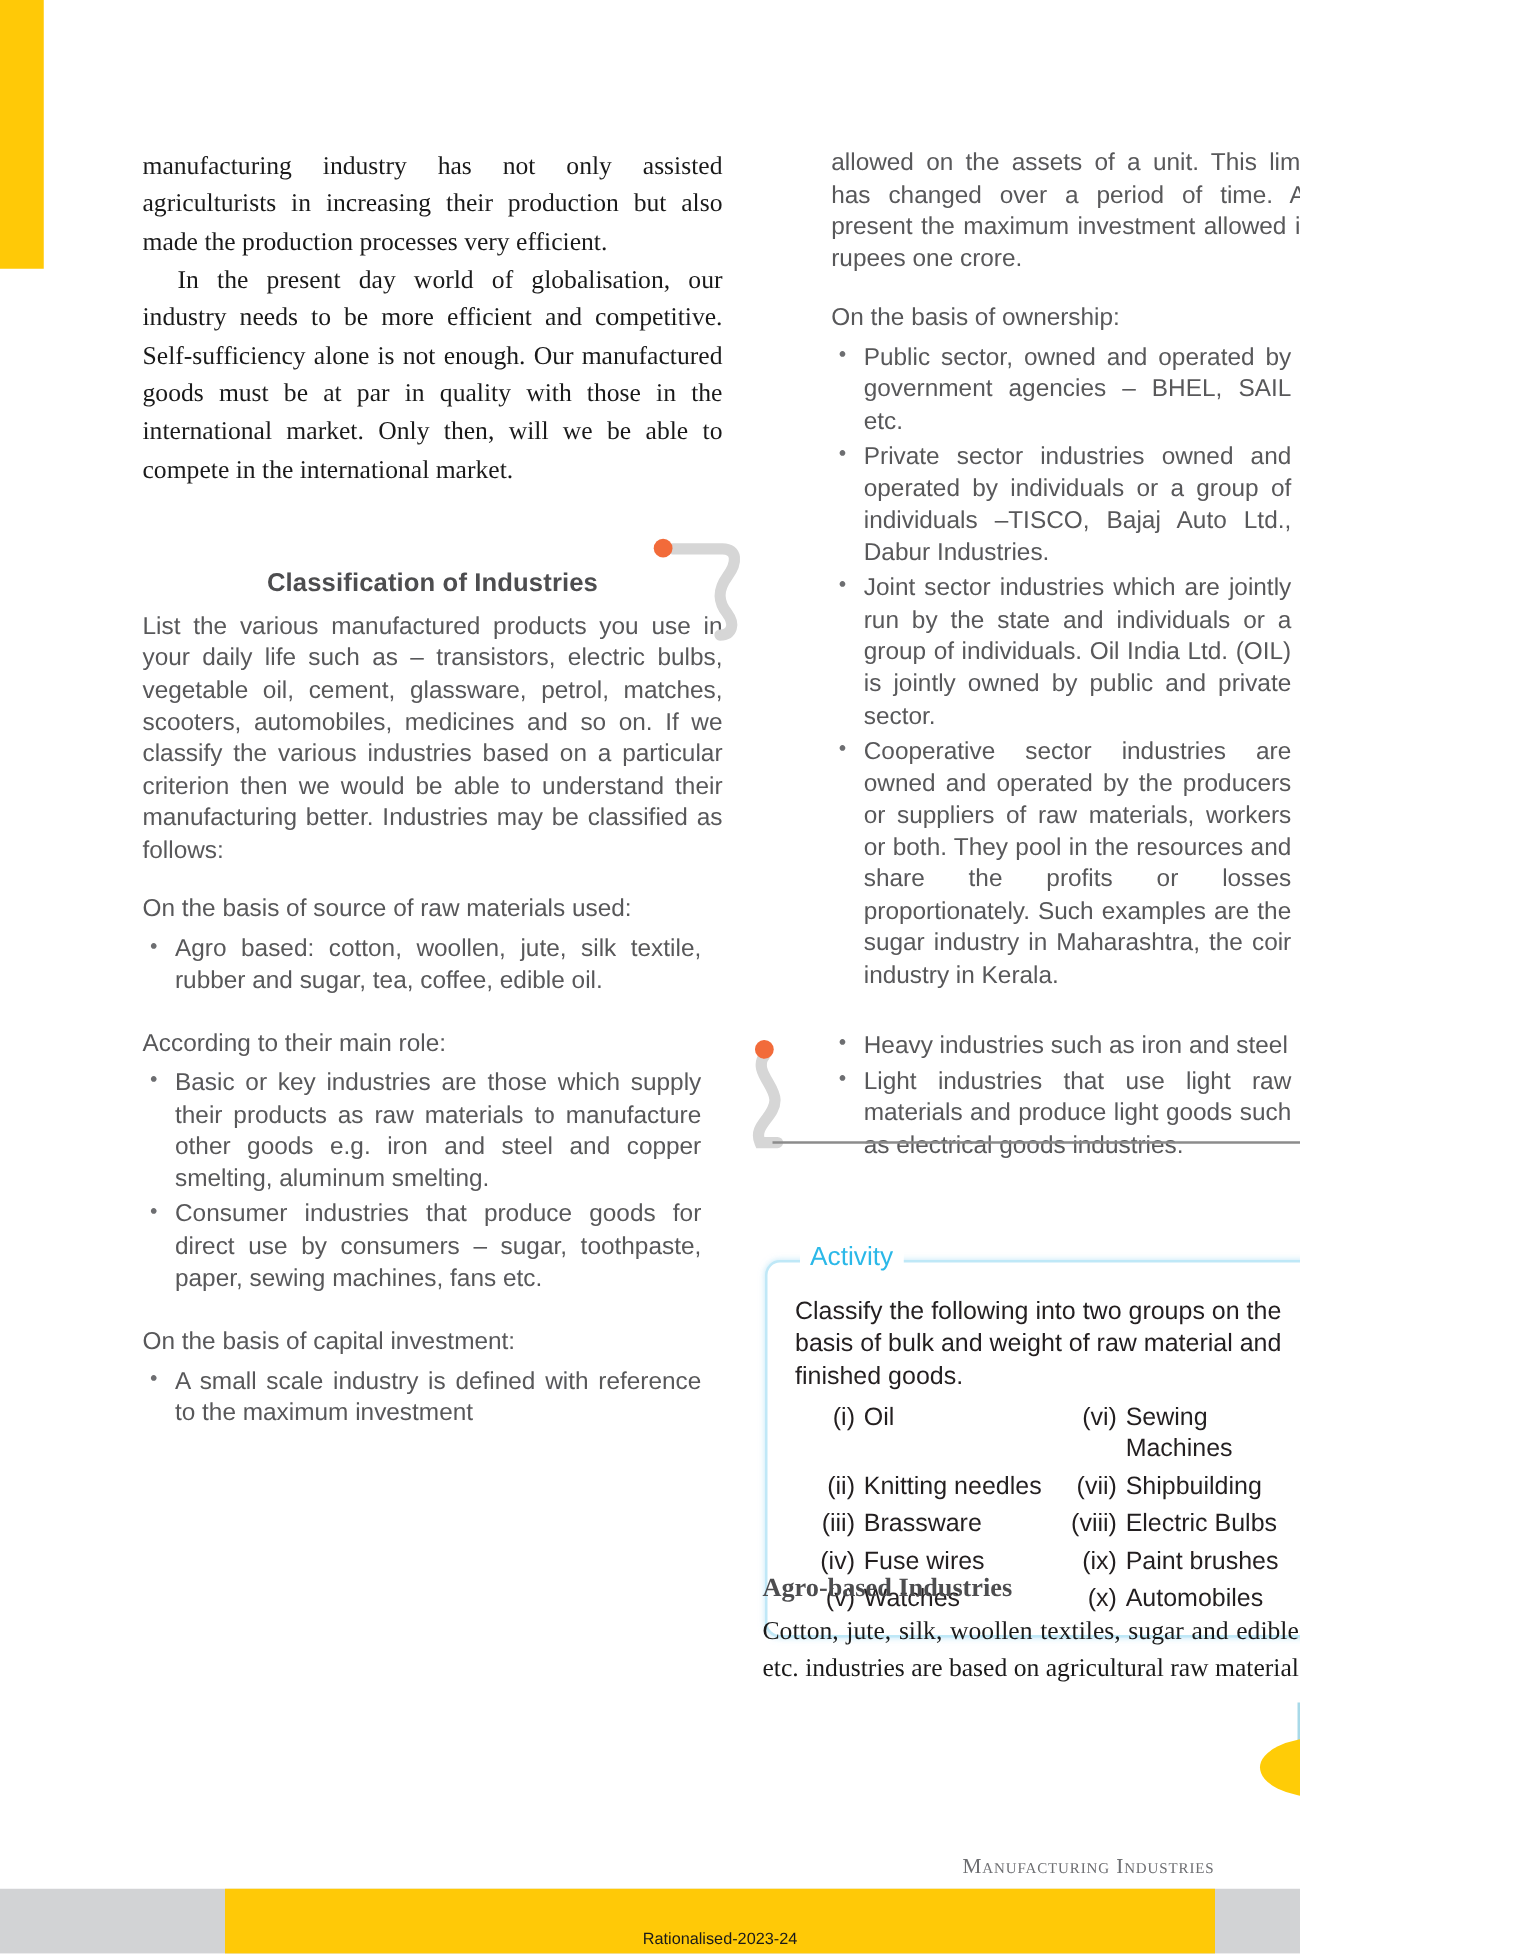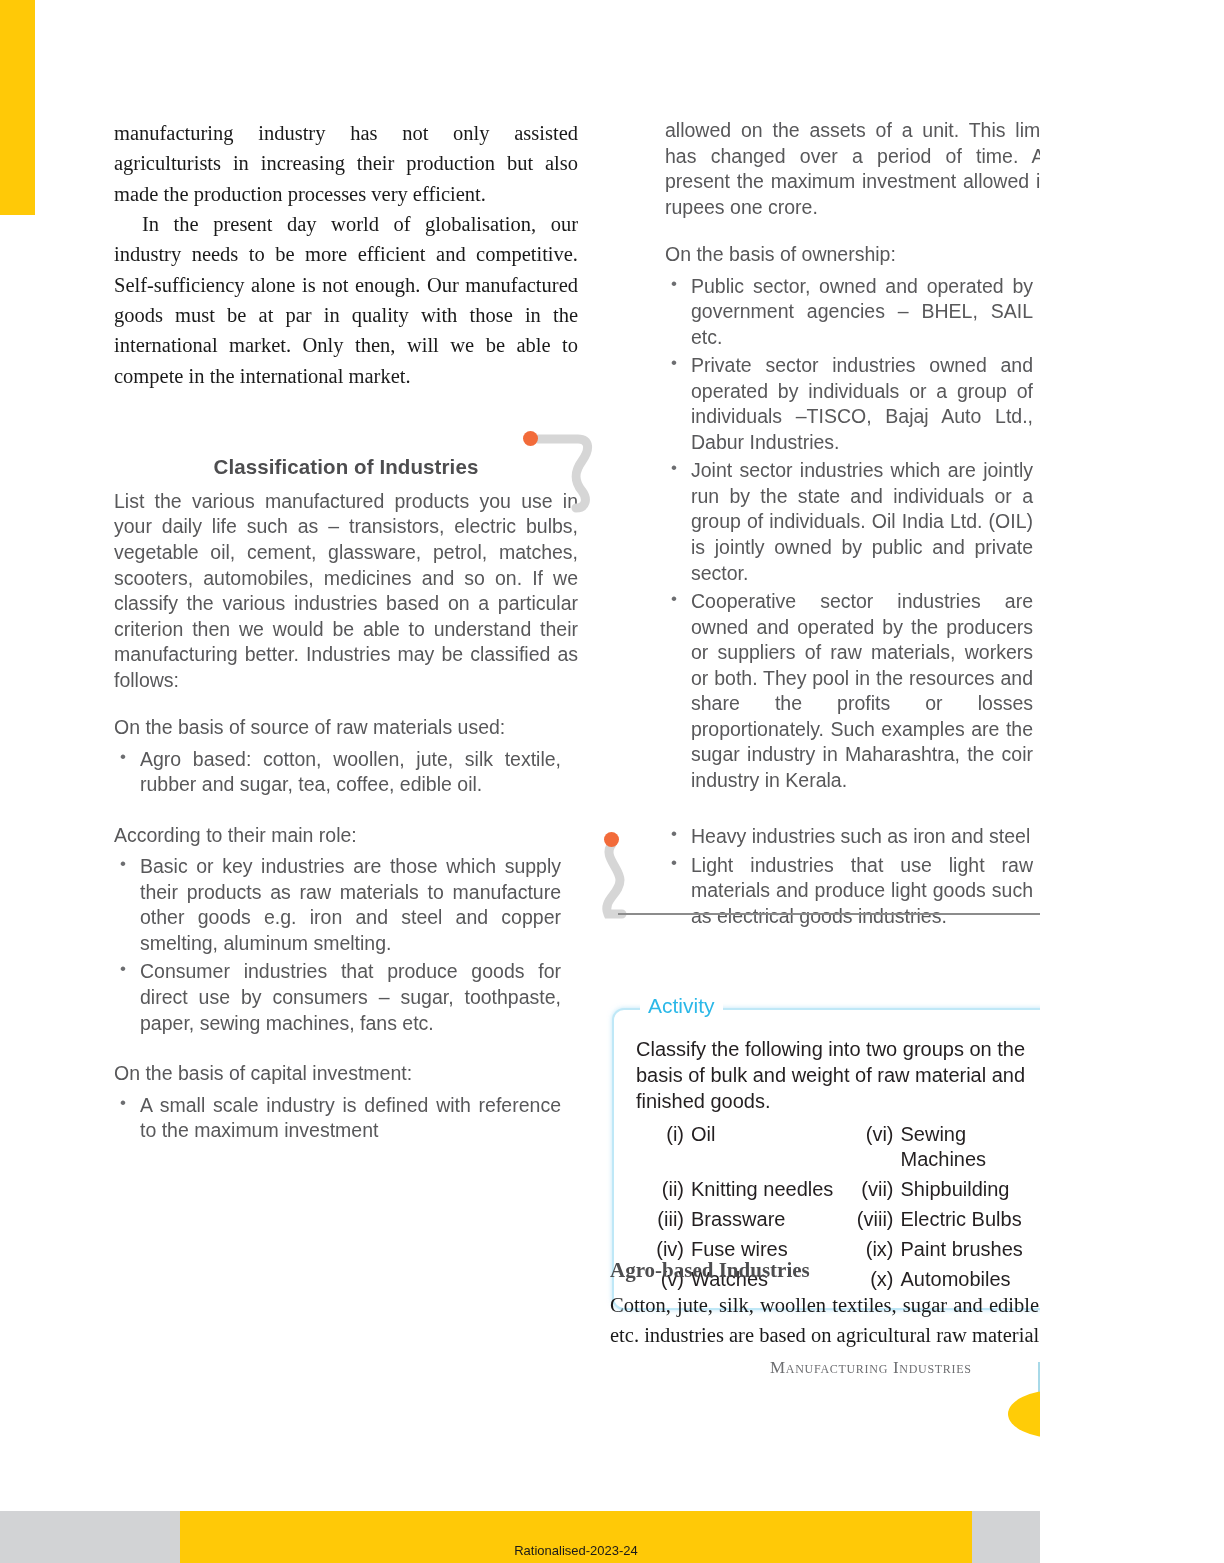--- a/index.html
+++ b/index.html
@@ -191,21 +191,21 @@
     line-height: 1.47;
     color: #1a1a1a;
     text-align: justify;
     margin: 0;
   }
 
   
   .running-head {
     position: absolute;
     left: 770px;
-    top: 1358px;
+    top: 1483px;
     font-family: "Liberation Serif", serif;
     font-size: 17px;
     font-variant: small-caps;
     letter-spacing: .7px;
     color: #6d6e71;
   }
   .page-badge {
     position: absolute;
     left: 1008px;
     top: 1390px;

